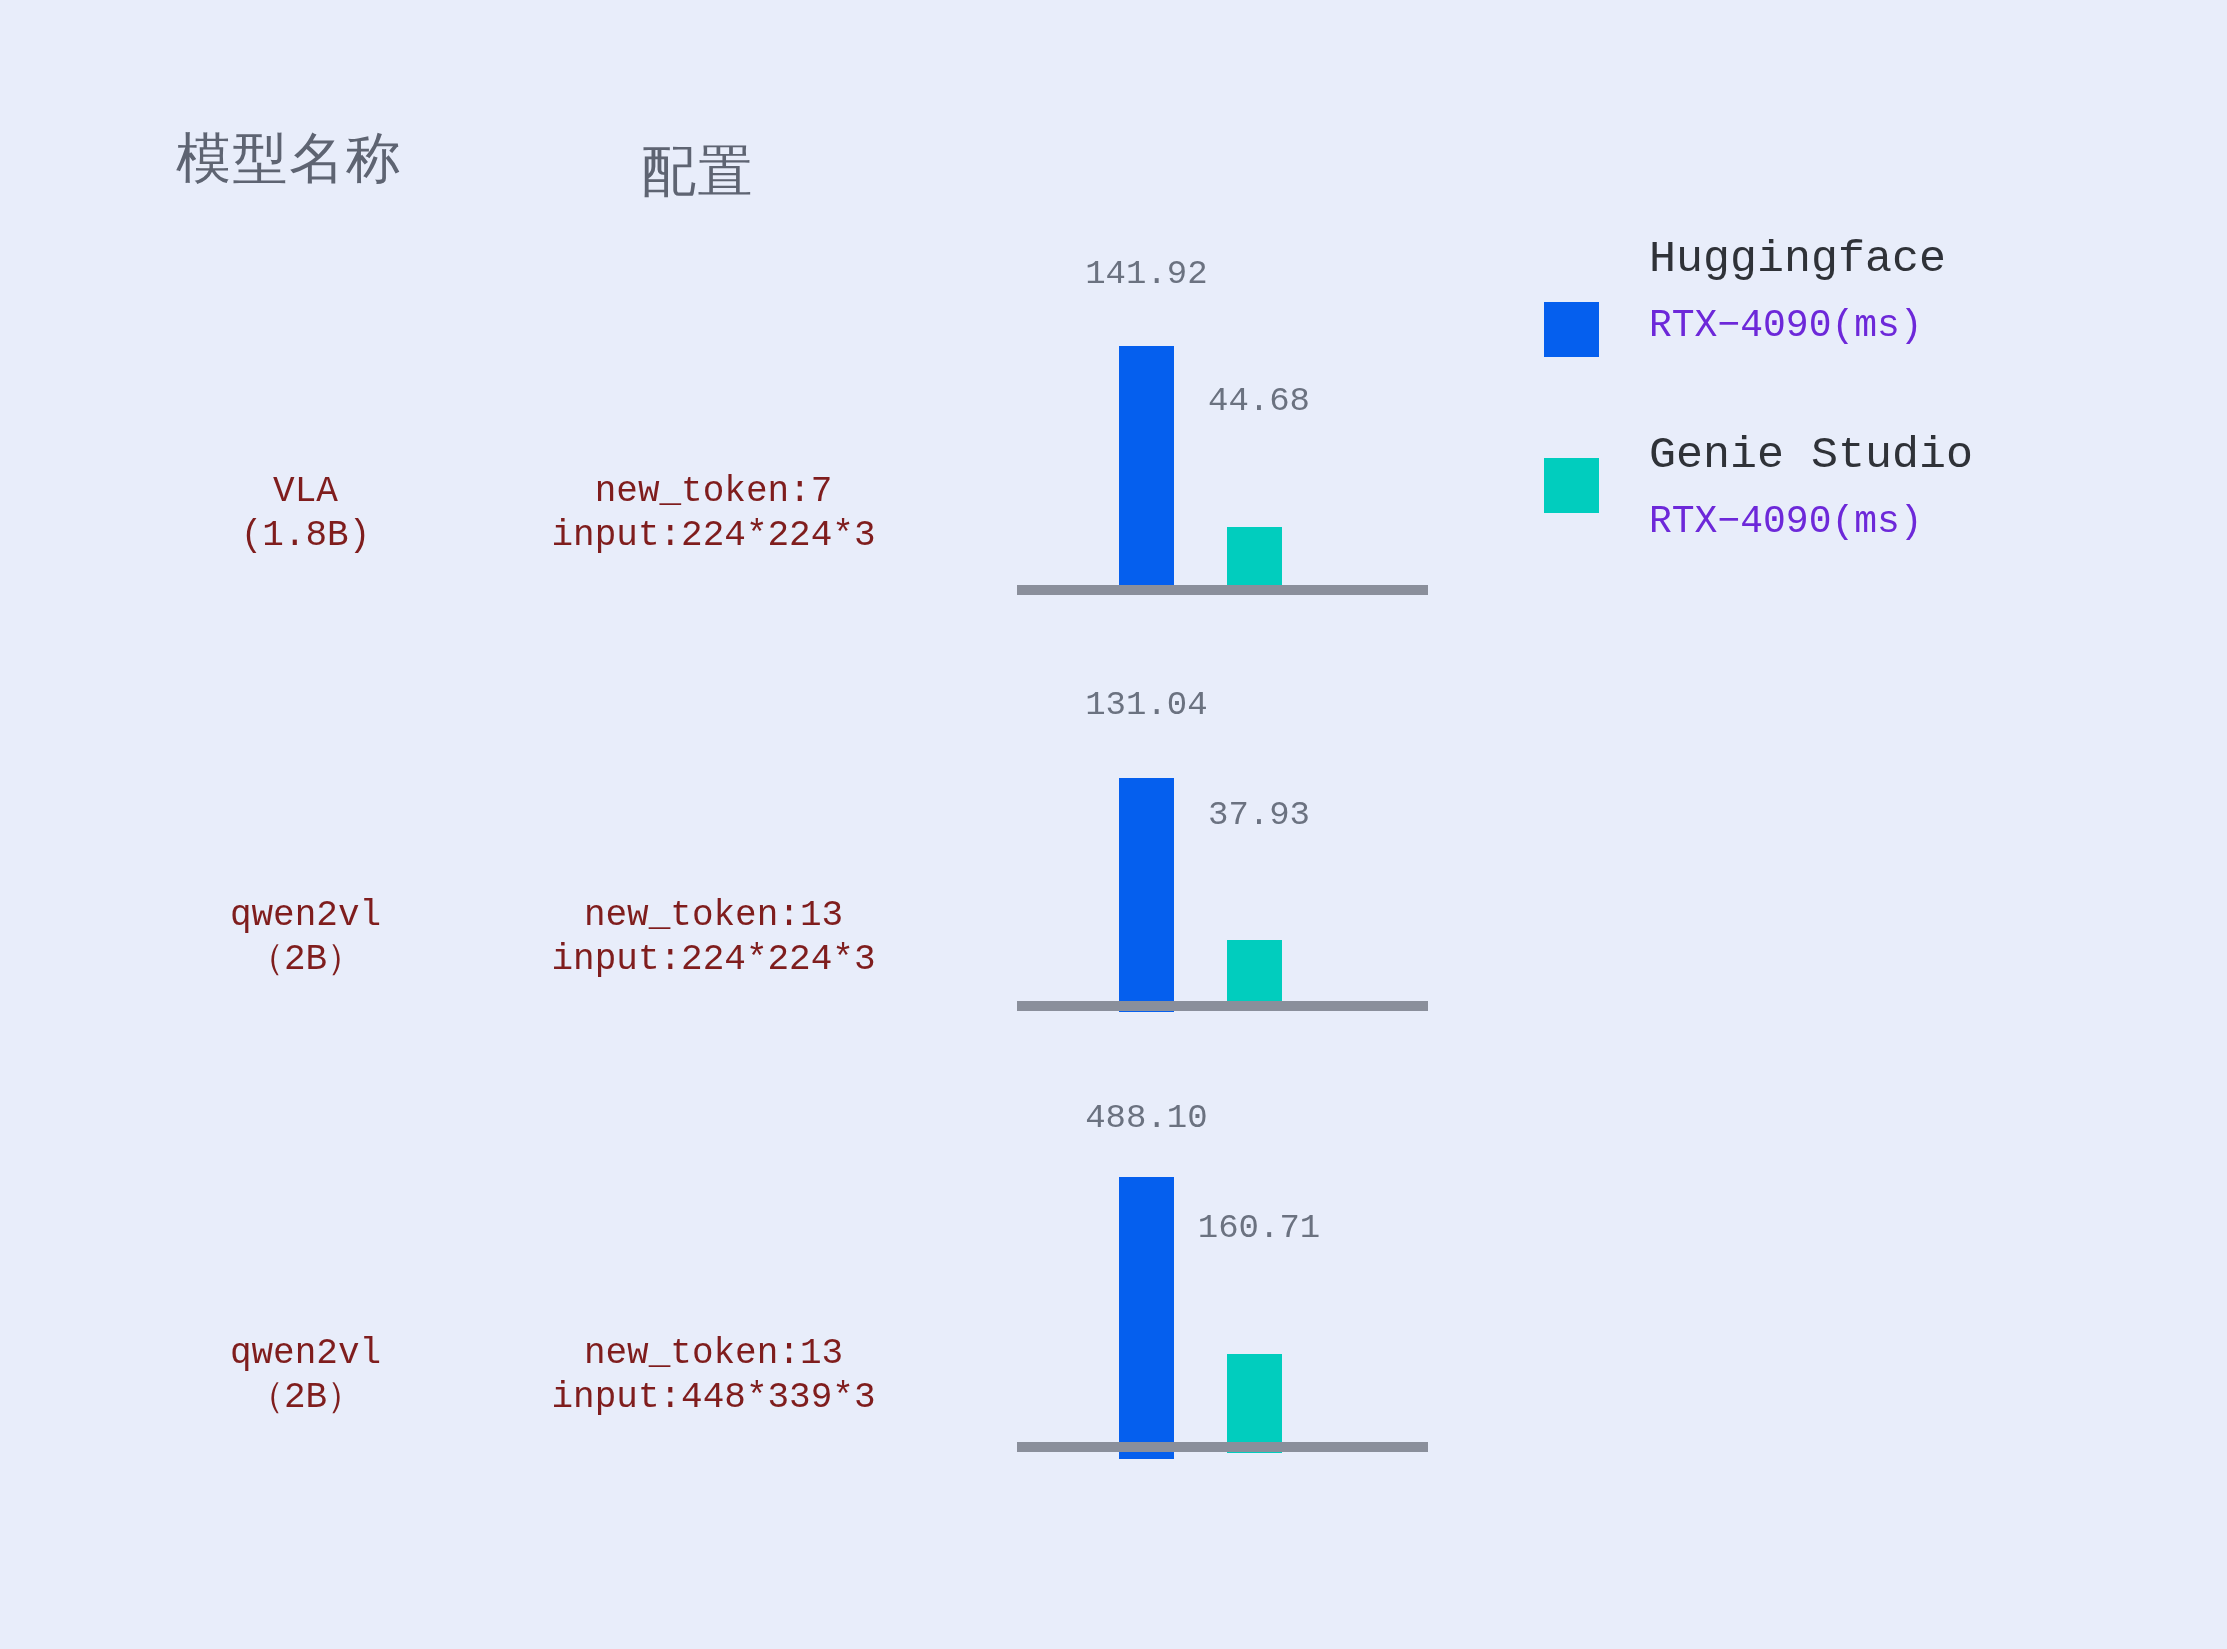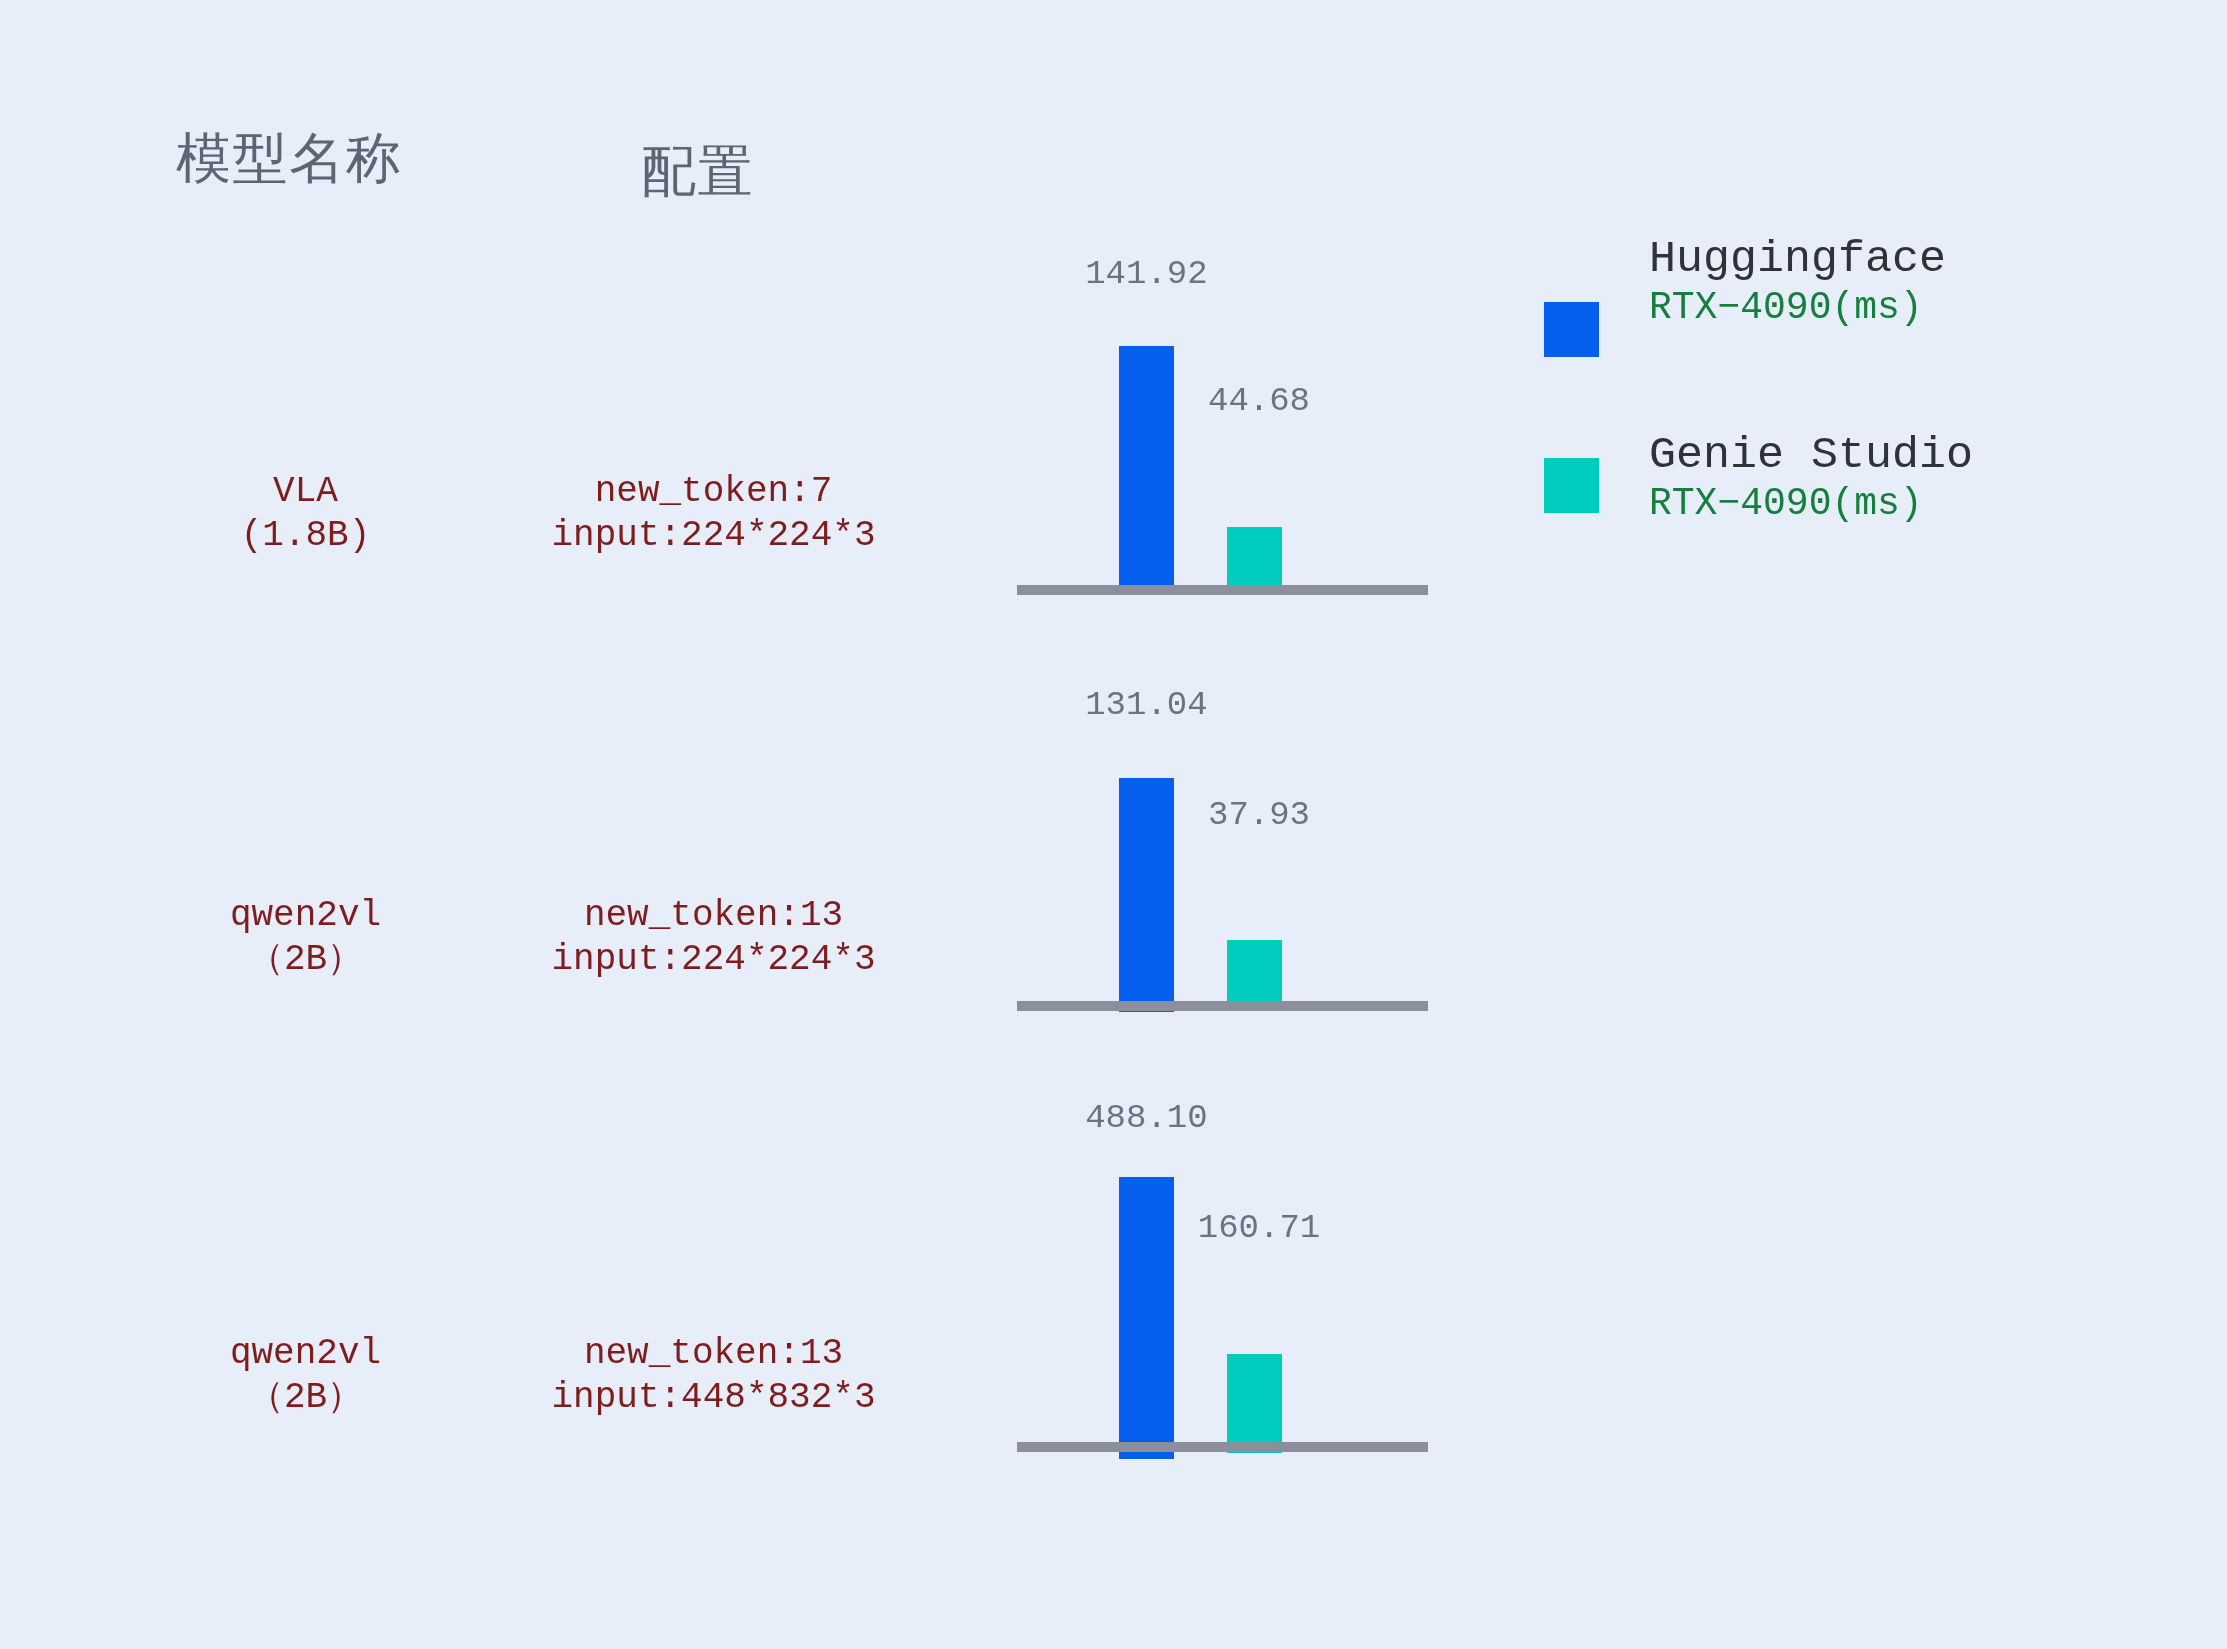--- a/index.html
+++ b/index.html
@@ -117,24 +117,25 @@
   }
   .legend-name {
     display: block;
     color: #2f3238;
     font-size: 45px;
     line-height: 1.12;
     white-space: nowrap;
   }
   .legend-sub {
     display: block;
-    color: #15803d;
+    color: #6d28d9;
     font-size: 38px;
     line-height: 1.2;
     white-space: nowrap;
+    margin-top: 18px;
   }
 </style>
 </head>
 <body>
 
 <div id="stage">
 
   <div id="hdr-model" class="col-header">模型名称</div>
   <div id="hdr-config" class="col-header">配置</div>
 
@@ -173,21 +174,21 @@
           <div class="baseline" style="top:1001px"></div>
         </div>
       </div>
       <div class="row" style="top: 0px;">
         <div class="cell-model" style="top:1332px">
           <span class="cell-line">qwen2vl</span>
           <span class="cell-line">（2B）</span>
         </div>
         <div class="cell-config" style="top:1332px">
           <span class="cell-line">new_token:13</span>
-          <span class="cell-line">input:448*832*3</span>
+          <span class="cell-line">input:448*339*3</span>
         </div>
         <div class="chart" style="top:0px">
           <div class="vallabel hf" style="top:1101px">488.10</div>
           <div class="vallabel gs" style="top:1211px">160.71</div>
           <div class="bar blue bar-hf" style="top:1177px;height:282px"></div>
           <div class="bar teal bar-gs" style="top:1354px;height:99px"></div>
           <div class="baseline" style="top:1442px"></div>
         </div>
       </div>
     </div>

